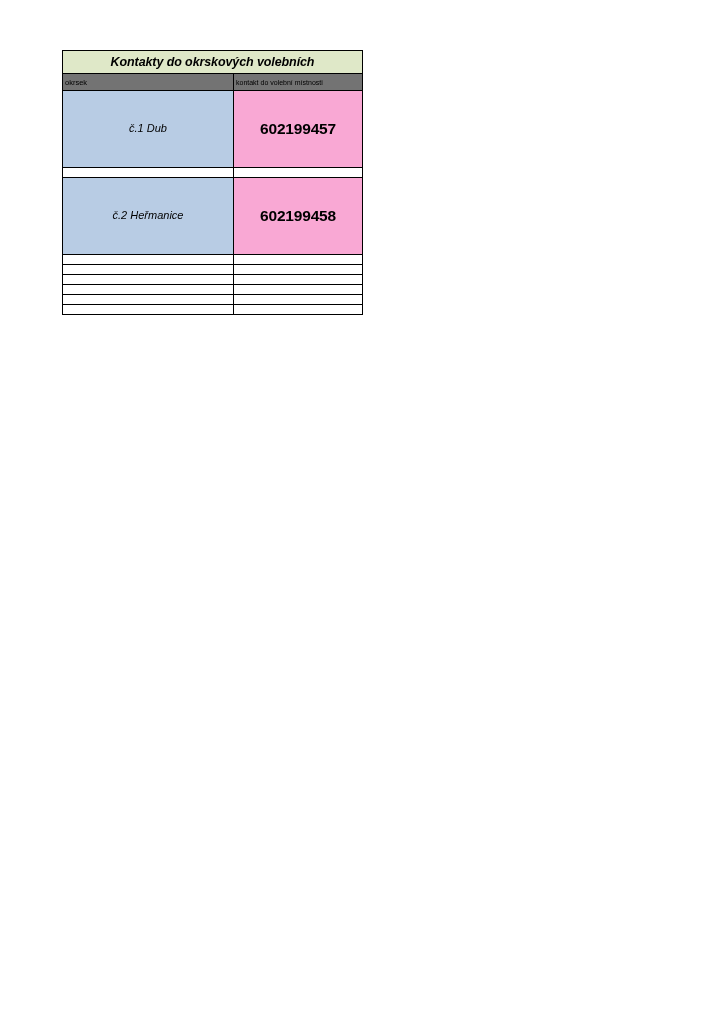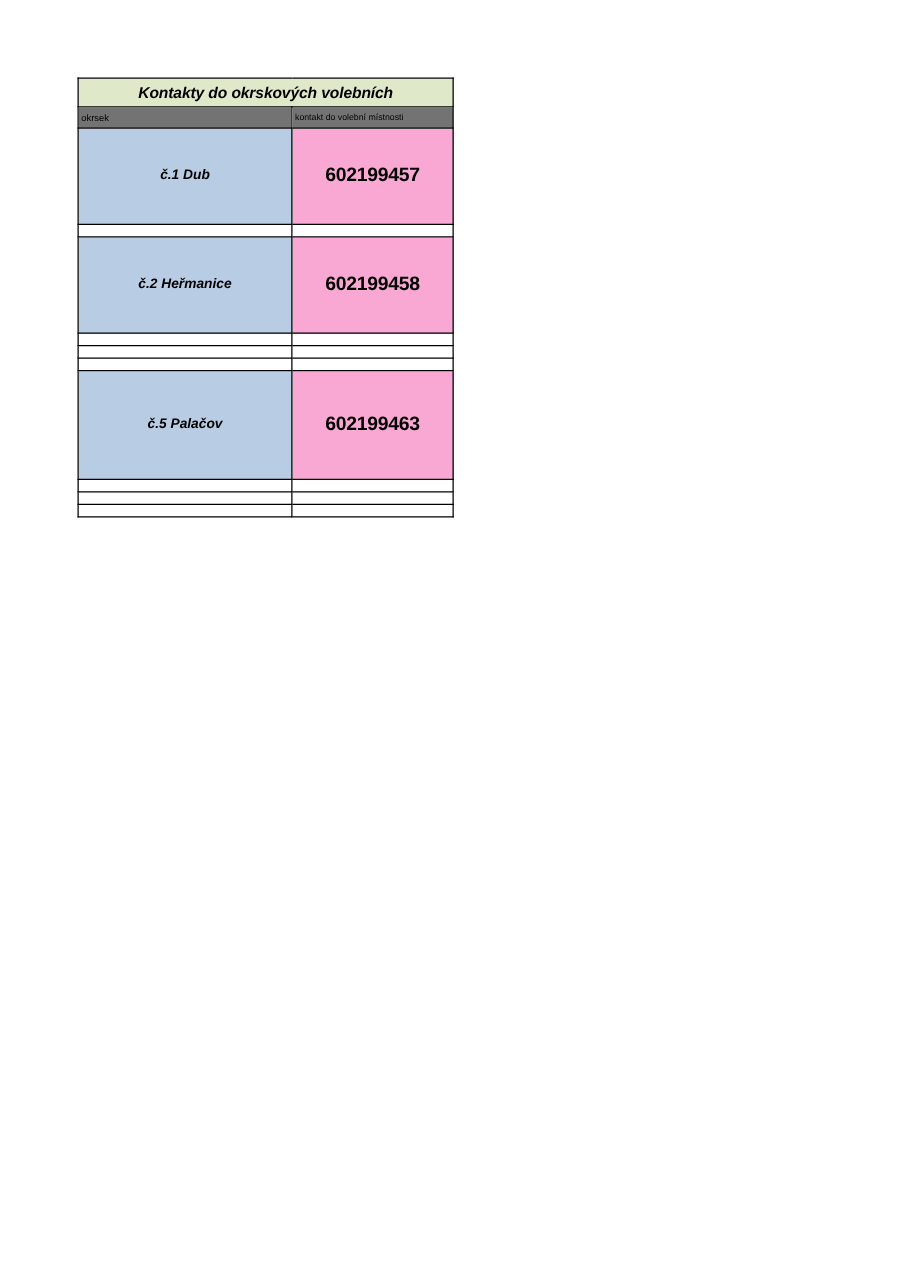--- a/index.html
+++ b/index.html
@@ -9,21 +9,21 @@
   }
   body {
     width: 724px;
     height: 1024px;
     font-family: "Liberation Sans", sans-serif;
     position: relative;
   }
   .sheet {
     position: absolute;
     left: 62px;
-    top: 62px;
+    top: 50px;
     width: 300px;
   }
   table.contacts {
     border-collapse: collapse;
     table-layout: fixed;
     width: 300px;
   }
   table.contacts td {
     border: 1px solid #000000;
     padding: 0;
@@ -59,21 +59,21 @@
     height: 9px;
     background: #ffffff;
     border-left: 1px solid #000000;
     border-right: 1px solid #000000;
     border-top: 1px solid #000000;
     border-bottom: 1px solid #000000;
   }
   .name-cell {
     background: #b8cce4;
     text-align: center;
-    font-weight: bold;
+    font-weight: normal;
     font-style: italic;
     font-size: 11px;
     color: #000000;
     padding: 3px 2px !important;
     line-height: 1.2;
   }
   .phone-cell {
     background: #f9a8d4;
     text-align: center;
     font-weight: bold;
@@ -124,24 +124,20 @@
       <tr class="spacer-row">
         <td></td>
         <td></td>
       </tr>
 
       <tr class="spacer-row">
         <td></td>
         <td></td>
       </tr>
 
-      <tr>
-        <td class="name-cell" style="height:80px">č.5 Palačov</td>
-        <td class="phone-cell">602199463</td>
-      </tr>
       <tr class="spacer-row">
         <td></td>
         <td></td>
       </tr>
 
       <tr class="spacer-row">
         <td></td>
         <td></td>
       </tr>
 

